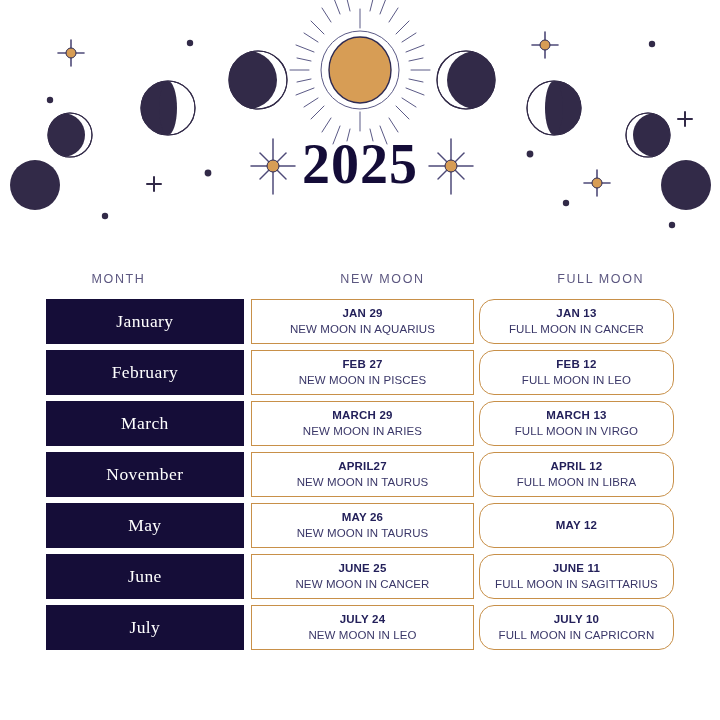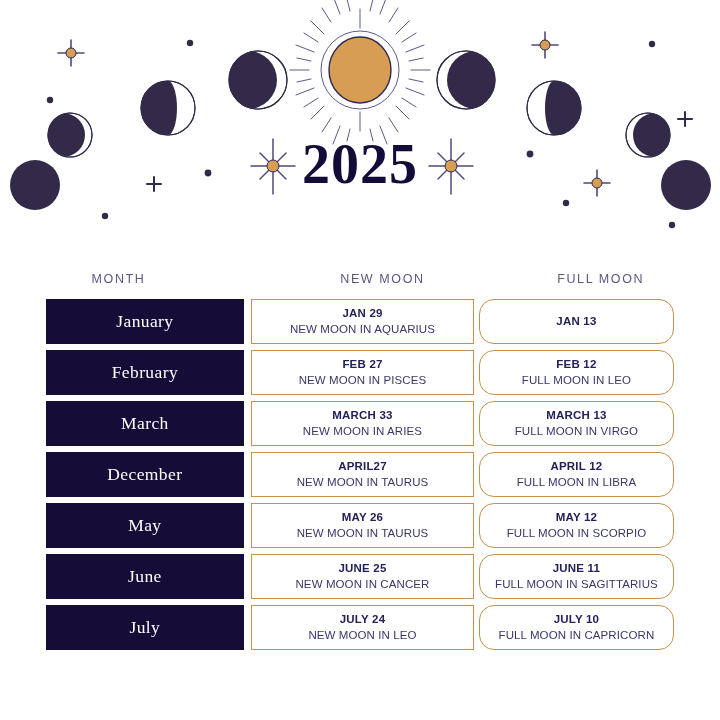--- a/index.html
+++ b/index.html
@@ -318,72 +318,72 @@
 
   <div class="row">
     <div class="cell-month">January</div>
     <div class="spacer"></div>
     <div class="cell-moon cell-new">
       <div class="moon-date">JAN 29</div>
       <div class="moon-desc">NEW MOON IN AQUARIUS</div>
     </div>
     <div class="cell-moon cell-full">
       <div class="moon-date">JAN 13</div>
+      <div class="moon-desc">FULL MOON IN CANCER</div>
     </div>
   </div>
 
   <div class="row">
     <div class="cell-month">February</div>
     <div class="spacer"></div>
     <div class="cell-moon cell-new">
       <div class="moon-date">FEB 27</div>
       <div class="moon-desc">NEW MOON IN PISCES</div>
     </div>
     <div class="cell-moon cell-full">
       <div class="moon-date">FEB 12</div>
       <div class="moon-desc">FULL MOON IN LEO</div>
     </div>
   </div>
 
   <div class="row">
     <div class="cell-month">March</div>
     <div class="spacer"></div>
     <div class="cell-moon cell-new">
-      <div class="moon-date">MARCH 33</div>
+      <div class="moon-date">MARCH 29</div>
       <div class="moon-desc">NEW MOON IN ARIES</div>
     </div>
     <div class="cell-moon cell-full">
       <div class="moon-date">MARCH 13</div>
       <div class="moon-desc">FULL MOON IN VIRGO</div>
     </div>
   </div>
 
   <div class="row">
-    <div class="cell-month">December</div>
+    <div class="cell-month">November</div>
     <div class="spacer"></div>
     <div class="cell-moon cell-new">
       <div class="moon-date">APRIL27</div>
       <div class="moon-desc">NEW MOON IN TAURUS</div>
     </div>
     <div class="cell-moon cell-full">
       <div class="moon-date">APRIL 12</div>
       <div class="moon-desc">FULL MOON IN LIBRA</div>
     </div>
   </div>
 
   <div class="row">
     <div class="cell-month">May</div>
     <div class="spacer"></div>
     <div class="cell-moon cell-new">
       <div class="moon-date">MAY 26</div>
       <div class="moon-desc">NEW MOON IN TAURUS</div>
     </div>
     <div class="cell-moon cell-full">
       <div class="moon-date">MAY 12</div>
-      <div class="moon-desc">FULL MOON IN SCORPIO</div>
     </div>
   </div>
 
   <div class="row">
     <div class="cell-month">June</div>
     <div class="spacer"></div>
     <div class="cell-moon cell-new">
       <div class="moon-date">JUNE 25</div>
       <div class="moon-desc">NEW MOON IN CANCER</div>
     </div>

